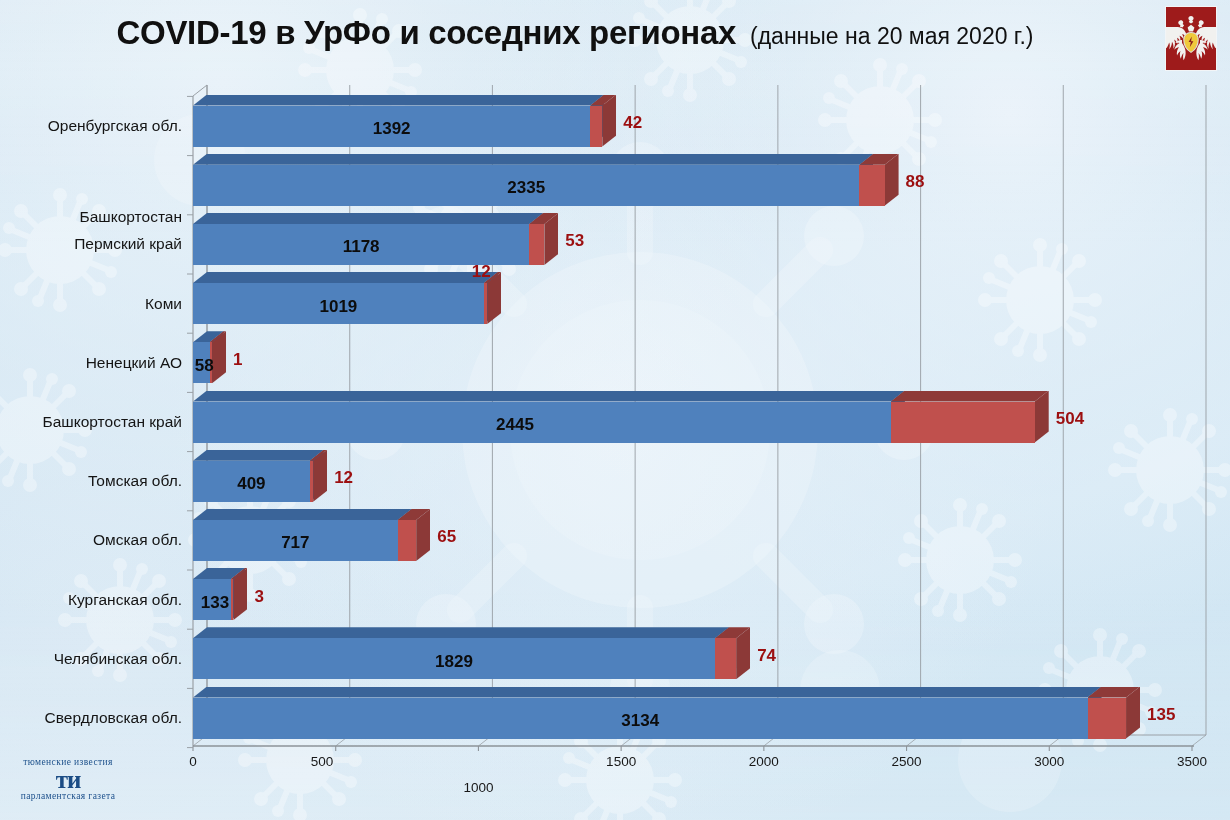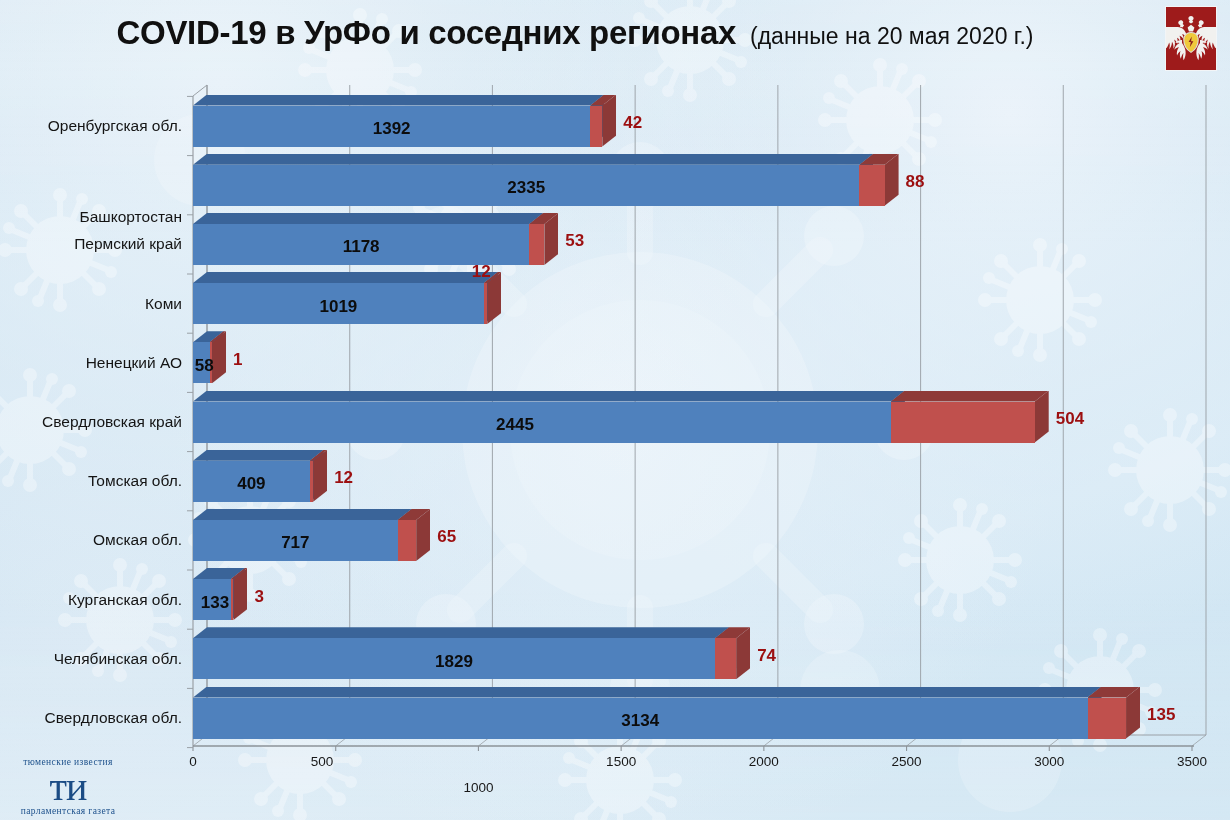--- a/index.html
+++ b/index.html
@@ -144,22 +144,22 @@
   }
   #logo .lg-top, #logo .lg-bot {
     font-family: "Liberation Serif", "DejaVu Serif", serif;
     font-size: 9.5px;
     letter-spacing: .4px;
     color: #20538d;
   }
   #logo .lg-top { padding-top: 2px; }
   #logo .lg-mid {
     font-family: "Liberation Serif", "DejaVu Serif", serif;
-    font-size: 40px;
-    font-weight: normal;
+    font-size: 25px;
+    font-weight: bold;
     color: #1b4c85;
     letter-spacing: -1px;
     line-height: .95;
   }
   #logo .lg-bot { padding-top: 1px; }
 </style>
 </head>
 <body>
 
 <div id="page">
@@ -472,21 +472,21 @@
           <div class="val-total" style="left: 640.267px; top: 721px;">3134</div>
           <div class="val-delta" style="left: 1147.07px; top: 715px;">135</div>
         </div>
       </div>
     <div id="cats-layer">
         <div class="cat-label" style="top: 126px;">Оренбургская обл.</div>
         <div class="cat-label" style="top: 197px; margin-top: 20px;">Башкортостан</div>
         <div class="cat-label" style="top: 244.4px;">Пермский край</div>
         <div class="cat-label" style="top: 303.6px;">Коми</div>
         <div class="cat-label" style="top: 362.8px;">Ненецкий АО</div>
-        <div class="cat-label" style="top: 422px;">Свердловская край</div>
+        <div class="cat-label" style="top: 422px;">Башкортостан край</div>
         <div class="cat-label" style="top: 481.2px;">Томская обл.</div>
         <div class="cat-label" style="top: 540.4px;">Омская обл.</div>
         <div class="cat-label" style="top: 599.6px;">Курганская обл.</div>
         <div class="cat-label" style="top: 658.8px;">Челябинская обл.</div>
         <div class="cat-label" style="top: 718px;">Свердловская обл.</div>
       </div>
     <div id="ticks-layer">
         <div class="tick-label" style="left: 193px; top: 754px;">0</div>
         <div class="tick-label" style="left: 322px; top: 754px;">500</div>
         <div class="tick-label" style="left: 478.429px; top: 780px;">1000</div>

